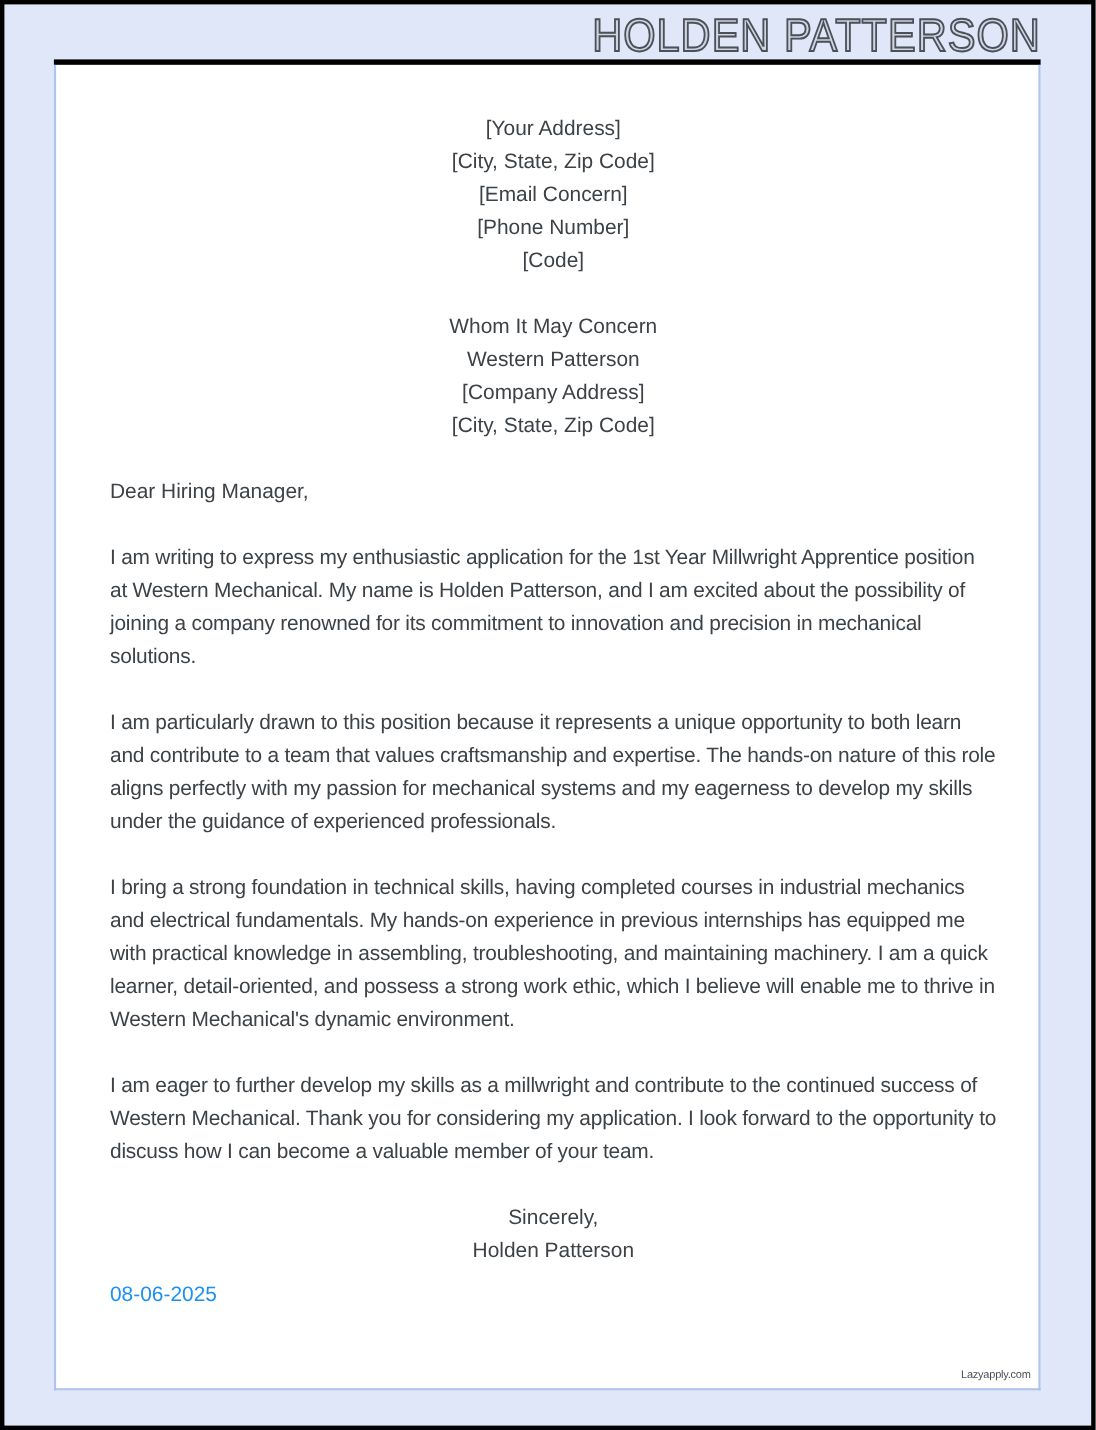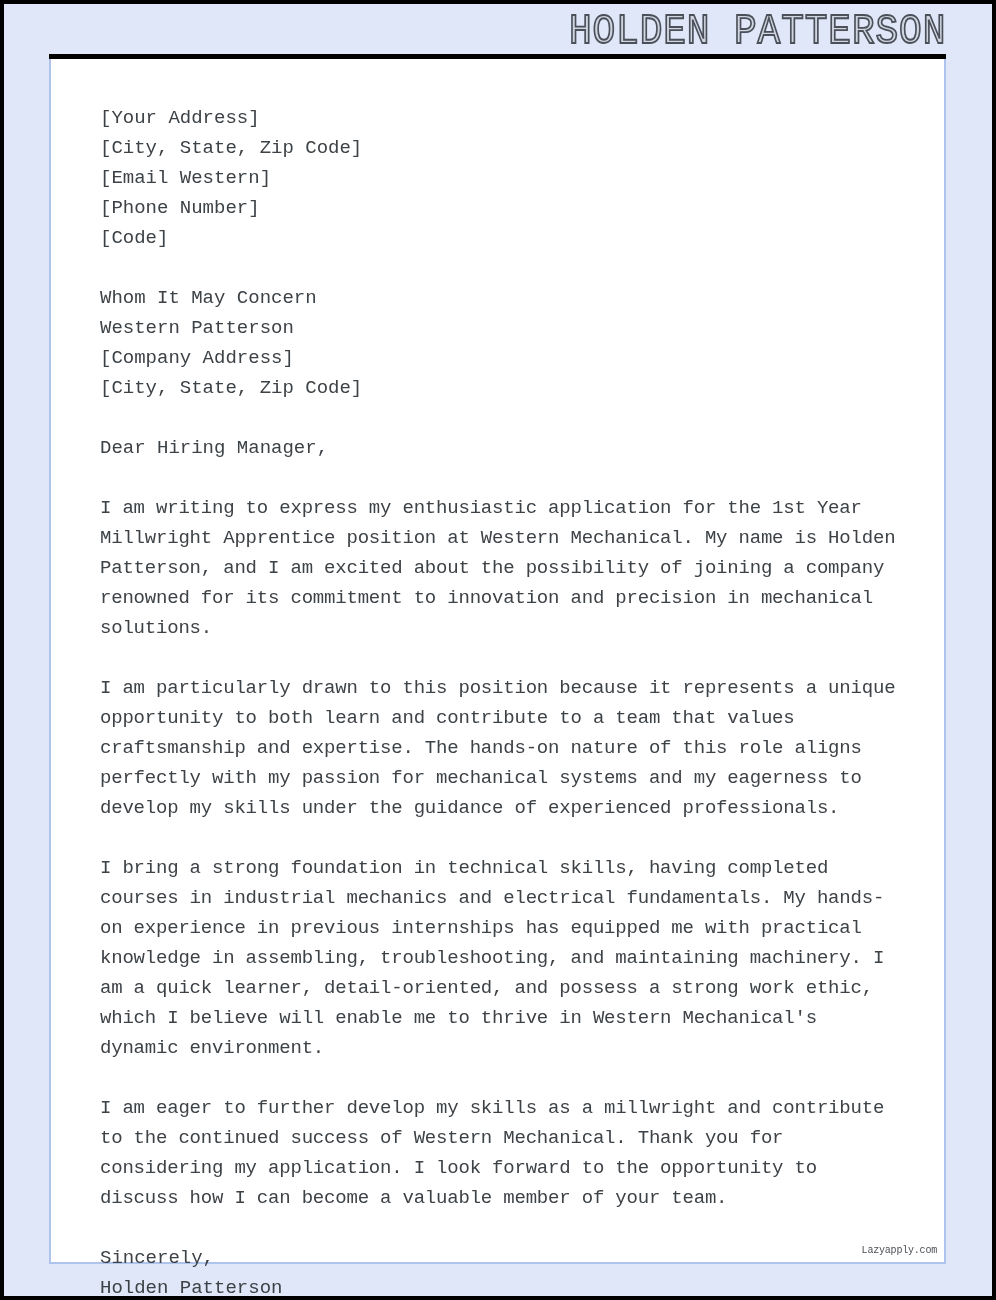--- a/index.html
+++ b/index.html
@@ -17,21 +17,21 @@
   body {
     width: 996px;
     height: 1300px;
     box-sizing: border-box;
     position: relative;
     background: var(--background);
     border: 4px solid var(--frame);
     font-family: "Liberation Sans", "DejaVu Sans", sans-serif;
     overflow: hidden;
   }
-  .page { position: absolute; inset: 0; font-family: Liberation Mono, monospace; }
+  .page { position: absolute; inset: 0; }
 
   
   .header-name {
     position: absolute;
     top: 3px;
     right: 46px;
     height: 50px;
     line-height: 50px;
     font-size: 42px;
     font-weight: 400;
@@ -63,21 +63,21 @@
     background: var(--panel-bg);
     border: 2px solid var(--panel-border);
     border-top: none;
     padding: 44px 38px 0 49px;
     color: var(--text);
     font-size: 19px;
     line-height: 30px;
   }
   .content { width: 806px; }
   .block { margin: 0 0 30px 0; }
-  .line { white-space: nowrap; }
+  .line { white-space: nowrap; text-align: center; }
   p.para { margin: 0 0 30px 0; letter-spacing: -0.2px; }
   .closing-block { margin-bottom: 0; }
   .letter-date {
     margin-top: 10px;
     color: var(--date-blue);
     cursor: pointer;
     width: max-content;
   }
   .footer-brand {
     position: absolute;
@@ -97,21 +97,21 @@
   <div class="header-name">HOLDEN PATTERSON</div>
 
   <div class="header-rule"></div>
 
   <div class="letter-panel">
     <div class="content">
 
       <div class="block">
         <div class="line">[Your Address]</div>
         <div class="line">[City, State, Zip Code]</div>
-        <div class="line">[Email Western]</div>
+        <div class="line">[Email Concern]</div>
         <div class="line">[Phone Number]</div>
         <div class="line">[Code]</div>
       </div>
 
       <div class="block">
         <div class="line">Whom It May Concern</div>
         <div class="line">Western Patterson</div>
         <div class="line">[Company Address]</div>
         <div class="line">[City, State, Zip Code]</div>
       </div>

